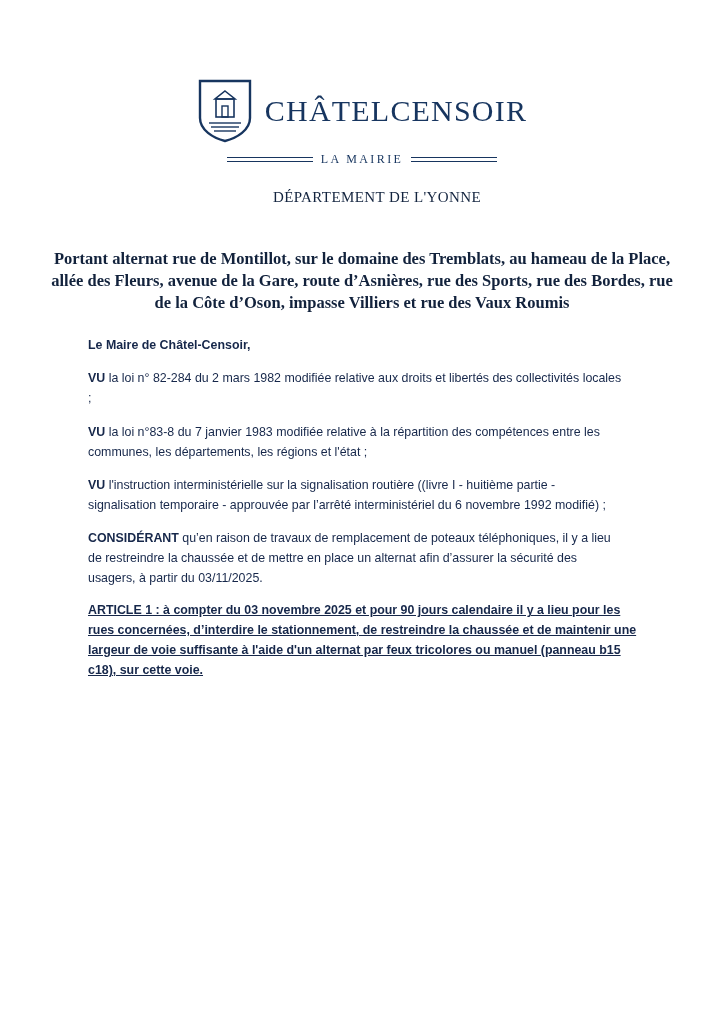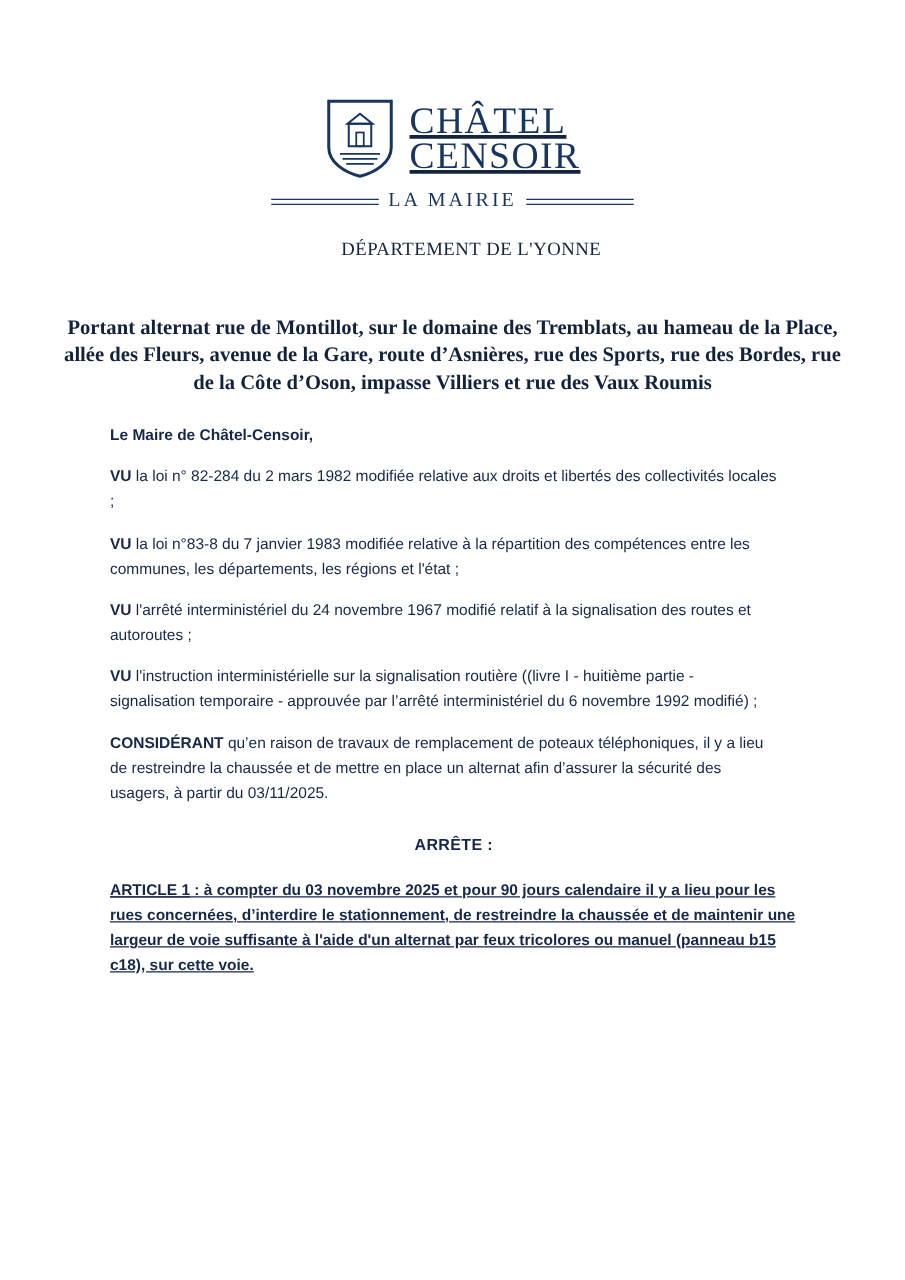--- a/index.html
+++ b/index.html
@@ -34,23 +34,22 @@
     display: flex;
     align-items: center;
     gap: 12px;
   }
   .crest {
     width: 56px;
     height: 66px;
   }
   .logo-text {
     display: flex;
-    flex-direction: column;
+    flex-direction: row;
     line-height: 0.94;
-    text-decoration: underline;
   }
   .logo-line1, .logo-line2 {
     font-family: "Liberation Serif", serif;
     font-size: 30px;
     letter-spacing: 1.2px;
     color: #17355f;
     font-weight: 400;
   }
   .logo-rule-wrap {
     display: flex;
@@ -61,21 +60,21 @@
   }
   .logo-rule {
     width: 86px;
     height: 0;
     border-top: 1px solid #17355f;
     border-bottom: 1px solid #17355f;
     height: 3px;
   }
   .logo-sub {
     font-family: "Liberation Serif", serif;
-    font-size: 16px;
+    font-size: 12px;
     letter-spacing: 2.4px;
     color: #17355f;
   }
 
   
   .dept {
     text-align: center;
     font-family: "Liberation Serif", serif;
     font-size: 15px;
     letter-spacing: 0.4px;
@@ -174,29 +173,25 @@
 
     <p class="para lead">Le Maire de Châtel-Censoir,</p>
 
     <p class="para">
       <b>VU</b><span> la loi n° 82-284 du 2 mars 1982 modifiée relative aux droits et libertés des collectivités locales ;</span>
     </p>
     <p class="para">
       <b>VU</b><span> la loi n°83-8 du 7 janvier 1983 modifiée relative à la répartition des compétences entre les communes, les départements, les régions et l'état ;</span>
     </p>
     <p class="para">
-      <b>VU</b><span> l'arrêté interministériel du 24 novembre 1967 modifié relatif à la signalisation des routes et autoroutes ;</span>
-    </p>
-    <p class="para">
       <b>VU</b><span> l'instruction interministérielle sur la signalisation routière ((livre I - huitième partie - signalisation temporaire - approuvée par l’arrêté interministériel du 6 novembre 1992 modifié) ;</span>
     </p>
     <p class="para">
       <b>CONSIDÉRANT</b><span> qu’en raison de travaux de remplacement de poteaux téléphoniques, il y a lieu de restreindre la chaussée et de mettre en place un alternat afin d’assurer la sécurité des usagers, à partir du 03/11/2025.</span>
     </p>
 
-    <div class="arrete-center">ARRÊTE :</div>
 
     <p class="article">
       <span class="art-label">ARTICLE 1</span><span> : à compter du 03 novembre 2025 et pour 90 jours calendaire il y a lieu pour les rues concernées, d’interdire le stationnement, de restreindre la chaussée et de maintenir une largeur de voie suffisante à l'aide d'un alternat par feux tricolores ou manuel (panneau b15 c18), sur cette voie.</span>
     </p>
 
   </div>
 </div>
 
 </body></html>

